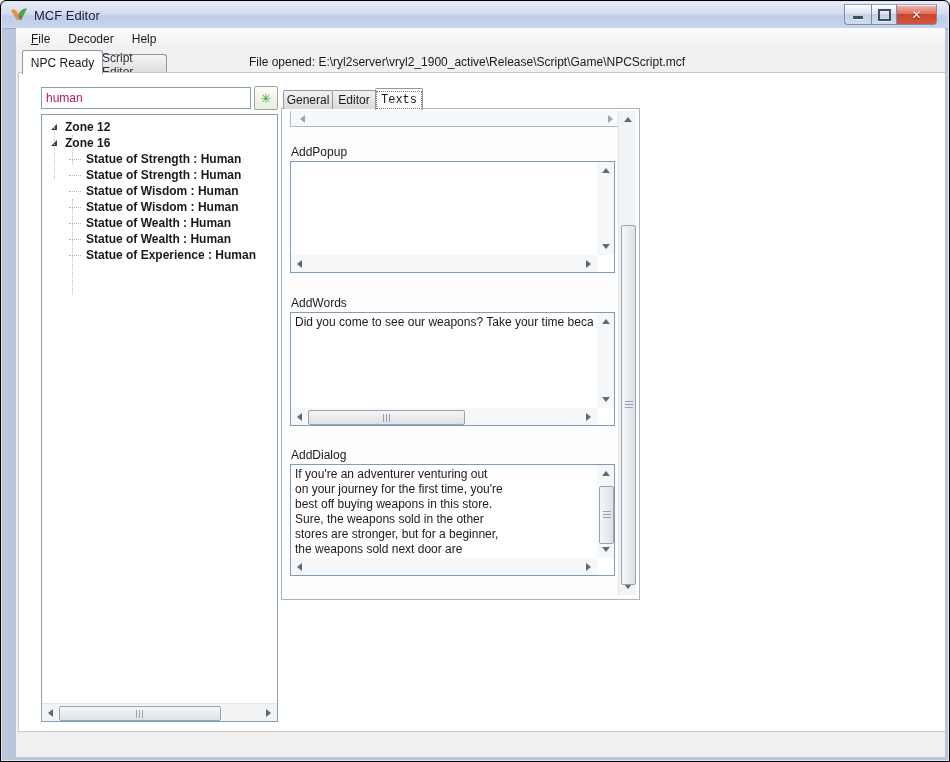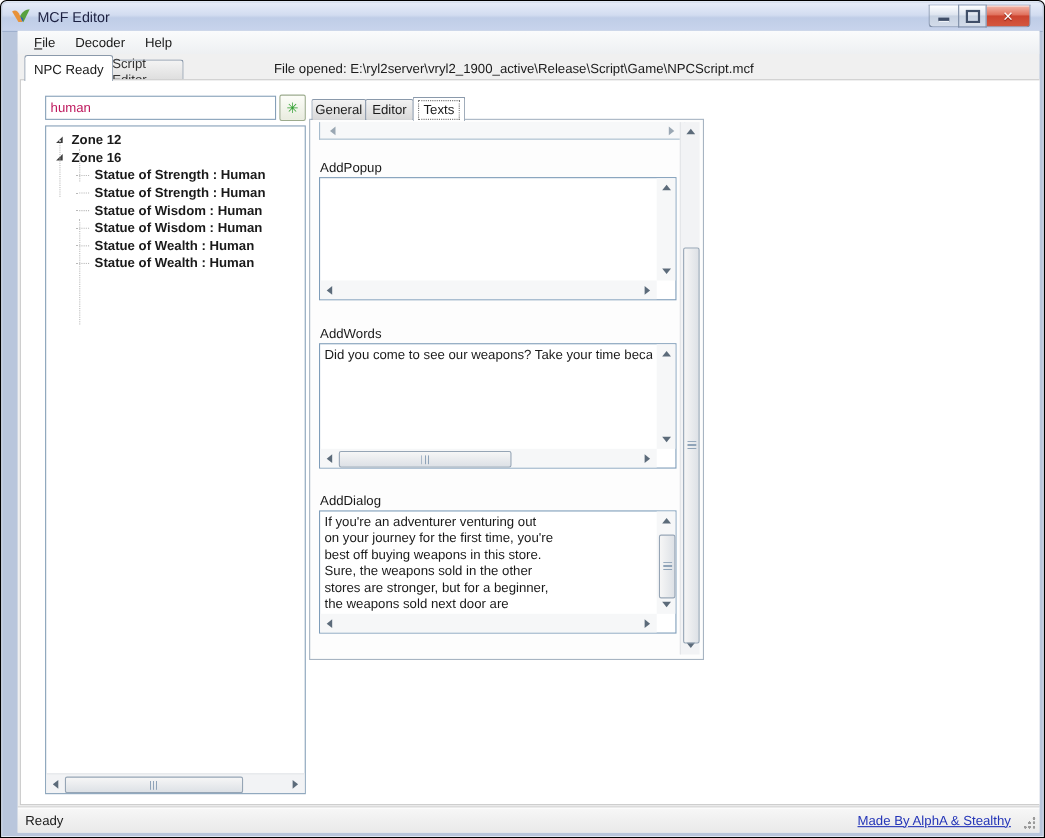--- a/index.html
+++ b/index.html
@@ -44,21 +44,21 @@
   .tlabel.sel{background:#ececec;box-shadow:0 0 0 1px #d8d8d8;border-radius:2px;}
   .vguide{position:absolute;border-left:1px dotted #bcbcbc;width:0;}
   .vg1{left:12px;top:12px;height:52px;}
   .vg2{left:30px;top:20px;height:30px;}
   .vg3{left:30px;top:84px;height:96px;}
   .tree-hsb{position:absolute;left:0;right:0;bottom:0;height:17px;background:#f2f3f5;border-top:1px solid #e3e5e8;display:flex;align-items:center;}
   
   .etab{position:absolute;display:flex;align-items:center;justify-content:center;border:1px solid #8a99ab;border-bottom:none;border-radius:2px 2px 0 0;z-index:4;}
   .etab.t1{left:264px;top:17px;width:48px;height:18px;background:linear-gradient(#f2f2f2,#d9d9d9);}
   .etab.t2{left:313px;top:17px;width:42px;height:18px;background:linear-gradient(#f2f2f2,#d9d9d9);}
-  .etab.t3{left:356px;top:15px;width:46px;height:21px;background:#fff;}
+  .etab.t3{left:356px;top:15px;width:46px;height:21px;background:#fff;font-family:Liberation Mono, monospace;}
   .etab.t3 .focus{border:1px dotted #777;padding:1px 4px;}
   
   .panel{position:absolute;left:262px;top:35px;width:357px;height:490px;border:1px solid #a7b4c2;background:#fdfdfd;}
   .cutbox{position:absolute;left:8px;top:2px;width:325px;height:15px;border:1px solid #a8bccd;border-top:none;background:#f7f8f9;display:flex;align-items:center;justify-content:space-between;padding:0 3px;}
   .flabel{position:absolute;color:#1a1a1a;}
   .l-popup{left:9px;top:36px;}
   .l-words{left:9px;top:187px;}
   .l-dialog{left:9px;top:339px;}
   .tbox{position:absolute;left:8px;width:323px;height:110px;border:1px solid #7f9db9;background:#fff;}
   .b-popup{top:52px;}
@@ -165,20 +165,24 @@
               <span class="tlabel">Statue of Wisdom : Human</span>
             </div>
           <div class="trow lvl1">
               <span class="stub"></span>
               <span class="tlabel">Statue of Wealth : Human</span>
             </div>
           <div class="trow lvl1">
               <span class="stub"></span>
               <span class="tlabel">Statue of Wealth : Human</span>
             </div>
+          <div class="trow lvl1">
+              <span class="stub"></span>
+              <span class="tlabel">Statue of Experience : Human</span>
+            </div>
         </div>
         <div class="tree-hsb">
           <span class="tL"></span>
           <span class="sb-thumb-h" style="left:17px;width:160px;">
               <span class="gripV"></span>
             </span>
           <span class="tR" style="margin-left:auto;"></span>
         </div>
       </div>
 
@@ -248,20 +252,15 @@
           <span class="tU"></span>
           <span class="sb-thumb-v" style="top:114px;height:358px;">
               <span class="gripH"></span>
             </span>
           <span class="tD"></span>
         </div>
 
       </div>
     </div>
 
-    <div class="statusbar">
-      <span class="status-text">Ready</span>
-      <span class="credit">Made By AlphA &amp; Stealthy</span>
-      <span class="grip"></span>
-    </div>
 
   </div>
 </div>
 
 </body></html>

